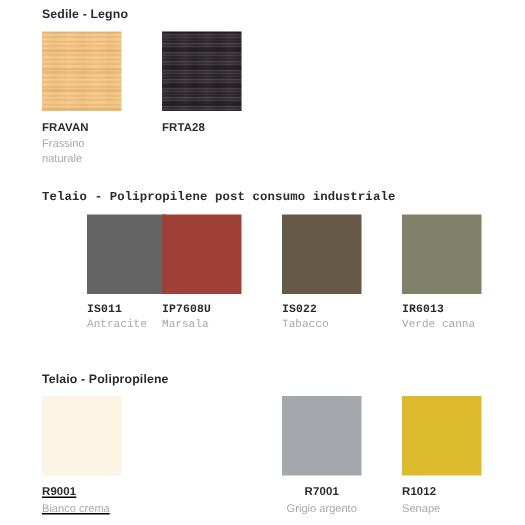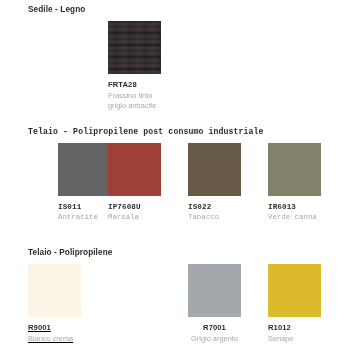--- a/index.html
+++ b/index.html
@@ -128,28 +128,34 @@
 </style>
 </head>
 <body>
 
 <div class="sheet">
 
   <div class="section" style="top:4px;">
     <div class="section-title">Sedile - Legno</div>
     <div class="swatch-row">
 
+      <div class="swatch-cell" style="left:0px;">
+        <div class="swatch" style="background:#F4C483;">
+          <div class="grain light"></div>
+        </div>
+        <div class="swatch-code">FRAVAN</div>
+        <div class="swatch-desc">Frassino
+naturale</div>
+      </div>
 
       <div class="swatch-cell" style="left:80px;">
         <div class="swatch" style="background:#393337;">
           <div class="grain dark"></div>
         </div>
         <div class="swatch-code">FRTA28</div>
-        <div class="swatch-desc">Frassino tinto
-grigio antracite</div>
       </div>
 
     </div>
   </div>
 
   <div class="section" style="top:126px;font-family:Liberation Mono, monospace;">
     <div class="section-title">Telaio - Polipropilene post consumo industriale</div>
     <div class="swatch-row">
 
       <div class="swatch-cell" style="left:0px;padding-left:30px;">

